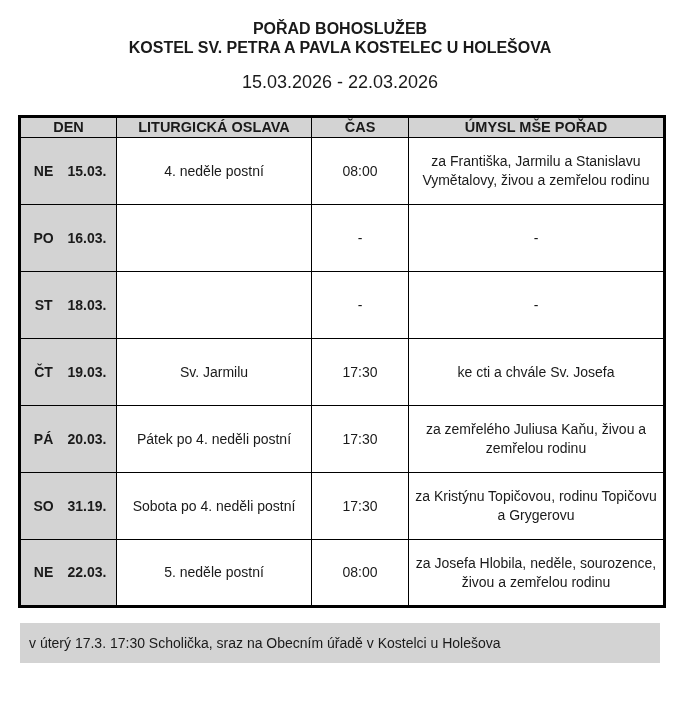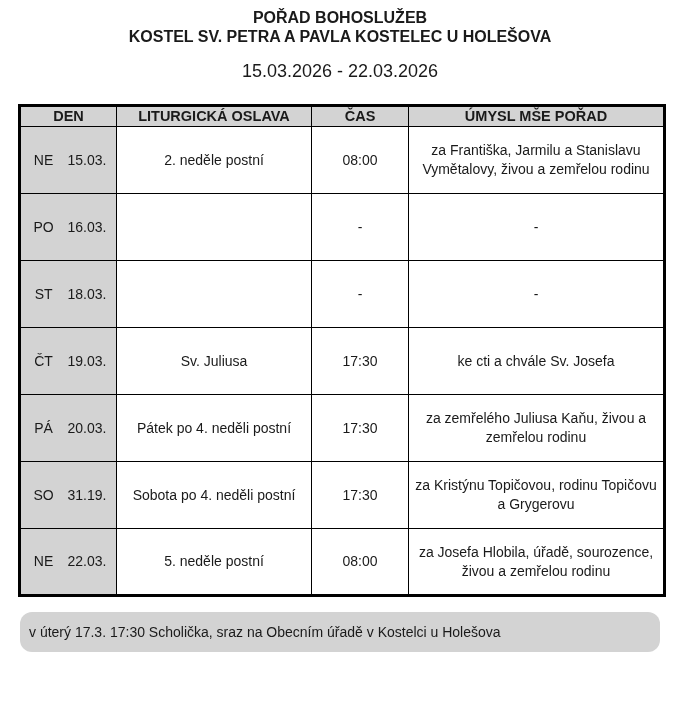--- a/index.html
+++ b/index.html
@@ -10,21 +10,21 @@
     --text:#1a1a1a;
   }
   *{box-sizing:border-box;margin:0;padding:0;}
   html,body{width:680px;height:727px;}
   body{
     background:#ffffff;
     color:var(--text);
     font-family:"Liberation Sans","DejaVu Sans",sans-serif;
     overflow:hidden;
   }
-  .page{width:680px;height:654px;padding-top:8px;}
+  .page{width:680px;height:654px;padding-top:19px;}
   .doc-header{text-align:center;line-height:19px;}
   .doc-title, .doc-subtitle{font-size:16px;font-weight:bold;}
   .date-range{font-size:18px;margin-top:16px;}
   table.schedule{
     margin:23px 0 0 18px;
     width:645px;
     border-collapse:collapse;
     table-layout:fixed;
     border:3px solid var(--border);
   }
@@ -40,37 +40,36 @@
   table.schedule th{
     background:var(--header-bg);
     font-weight:bold;
     height:21px;
     font-size:14.5px;
     padding:0 2px;
   }
   table.schedule td{height:67px;}
   td.day-cell{
     background:var(--day-col-bg);
-    font-weight:normal;
+    font-weight:bold;
     text-align:left;
     padding-left:8px;
     white-space:nowrap;
   }
   td.day-cell .day-abbr{display:inline-block;min-width:26px;}
   td.day-cell .day-date{margin-left:7px;}
   .note-bar{
     margin:15px 0 0 20px;
     width:640px;
     height:40px;
     background:var(--note-bg);
     display:flex;
     align-items:center;
     padding-left:9px;
     font-size:14px;
-    border-radius:12px;
   }
 </style>
 </head>
 <body>
 
 <div class="page">
 
   <div class="doc-header">
     <div class="doc-title">POŘAD BOHOSLUŽEB</div>
     <div class="doc-subtitle">KOSTEL SV. PETRA A PAVLA KOSTELEC U HOLEŠOVA</div>
@@ -91,21 +90,21 @@
         <th>ČAS</th>
         <th>ÚMYSL MŠE POŘAD</th>
       </tr>
     </thead>
     <tbody>
     <tr>
       <td class="day-cell">
         <span class="day-abbr">NE</span>
         <span class="day-date">15.03.</span>
       </td>
-      <td>2. neděle postní</td>
+      <td>4. neděle postní</td>
       <td>08:00</td>
       <td>za Františka, Jarmilu a Stanislavu Vymětalovy, živou a zemřelou rodinu</td>
     </tr>
 
     <tr>
       <td class="day-cell">
         <span class="day-abbr">PO</span>
         <span class="day-date">16.03.</span>
       </td>
       <td></td>
@@ -122,21 +121,21 @@
       <td></td>
       <td>-</td>
       <td>-</td>
     </tr>
 
     <tr>
       <td class="day-cell">
         <span class="day-abbr">ČT</span>
         <span class="day-date">19.03.</span>
       </td>
-      <td>Sv. Juliusa</td>
+      <td>Sv. Jarmilu</td>
       <td>17:30</td>
       <td>ke cti a chvále Sv. Josefa</td>
     </tr>
 
     <tr>
       <td class="day-cell">
         <span class="day-abbr">PÁ</span>
         <span class="day-date">20.03.</span>
       </td>
       <td>Pátek po 4. neděli postní</td>
@@ -154,21 +153,21 @@
       <td>za Kristýnu Topičovou, rodinu Topičovu a Grygerovu</td>
     </tr>
 
     <tr>
       <td class="day-cell">
         <span class="day-abbr">NE</span>
         <span class="day-date">22.03.</span>
       </td>
       <td>5. neděle postní</td>
       <td>08:00</td>
-      <td>za Josefa Hlobila, úřadě, sourozence, živou a zemřelou rodinu</td>
+      <td>za Josefa Hlobila, neděle, sourozence, živou a zemřelou rodinu</td>
     </tr>
   </tbody>
   </table>
 
   <div class="note-bar">
     <span>v úterý 17.3. 17:30 Scholička, sraz na Obecním úřadě v Kostelci u Holešova</span>
   </div>
 
 </div>
 

